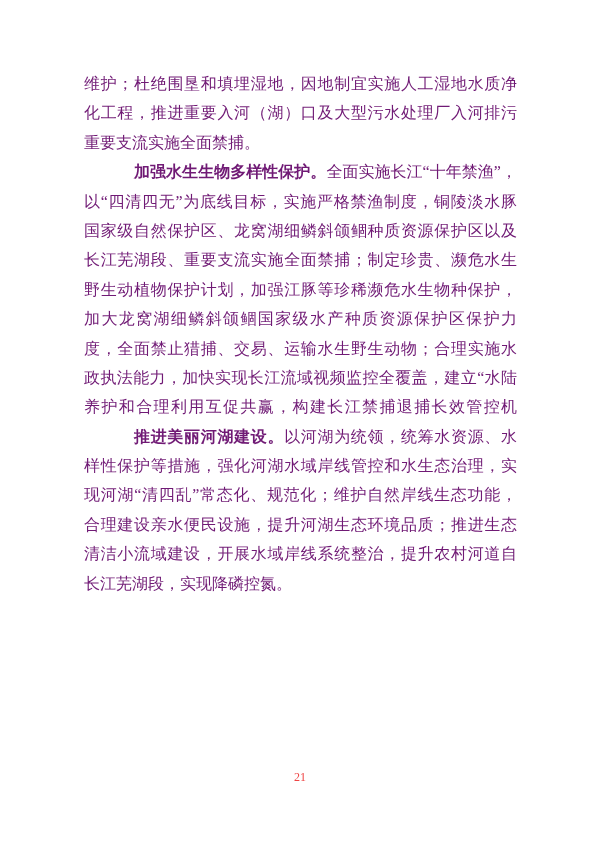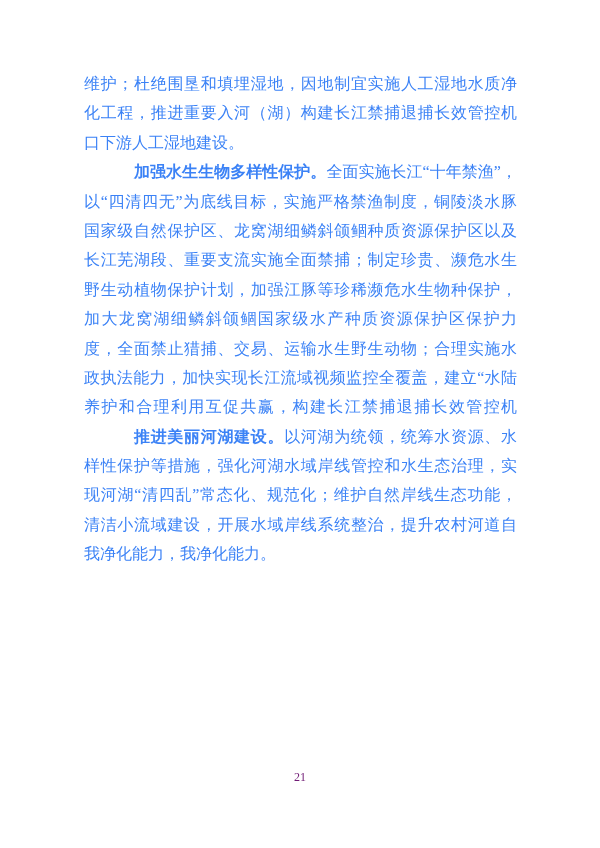--- a/index.html
+++ b/index.html
@@ -19,21 +19,21 @@
     inset: 0;
     background: #ffffff;
   }
   .text-block {
     position: absolute;
     top: 69px;
     left: 84px;
     width: 433px;
     font-size: 16px;
     line-height: 29.4px;
-    color: #3b82f6;
+    color: #701a75;
     letter-spacing: 0;
   }
   .line {
     white-space: nowrap;
     text-align: justify;
     text-align-last: left;
     height: 29.4px;
     overflow: hidden;
   }
   .line.fill {
@@ -48,40 +48,41 @@
     font-weight: bold;
     margin-left: 17px;
   }
   .page-number {
     position: absolute;
     top: 770px;
     left: 0;
     width: 600px;
     text-align: center;
     font-size: 12px;
-    color: #701a75;
+    color: #ef4444;
   }
 </style>
 </head>
 <body>
 
 <div class="doc-page">
   <div class="text-block">
       <div class="line fill">维护；杜绝围垦和填埋湿地，因地制宜实施人工湿地水质净</div>
-      <div class="line fill">化工程，推进重要入河（湖）构建长江禁捕退捕长效管控机</div>
-      <div class="line">口下游人工湿地建设。</div>
+      <div class="line fill">化工程，推进重要入河（湖）口及大型污水处理厂入河排污</div>
+      <div class="line">重要支流实施全面禁捕。</div>
       <div class="line indent fill"><b>加强水生生物多样性保护。</b>全面实施长江“十年禁渔”，</div>
       <div class="line fill">以“四清四无”为底线目标，实施严格禁渔制度，铜陵淡水豚</div>
       <div class="line fill">国家级自然保护区、龙窝湖细鳞斜颌鲴种质资源保护区以及</div>
       <div class="line fill">长江芜湖段、重要支流实施全面禁捕；制定珍贵、濒危水生</div>
       <div class="line fill">野生动植物保护计划，加强江豚等珍稀濒危水生物种保护，</div>
       <div class="line fill">加大龙窝湖细鳞斜颌鲴国家级水产种质资源保护区保护力</div>
       <div class="line fill">度，全面禁止猎捕、交易、运输水生野生动物；合理实施水</div>
       <div class="line fill">政执法能力，加快实现长江流域视频监控全覆盖，建立“水陆</div>
       <div class="line fill">养护和合理利用互促共赢，构建长江禁捕退捕长效管控机</div>
       <div class="line indent fill"><b>推进美丽河湖建设。</b>以河湖为统领，统筹水资源、水生</div>
       <div class="line fill">样性保护等措施，强化河湖水域岸线管控和水生态治理，实</div>
       <div class="line fill">现河湖“清四乱”常态化、规范化；维护自然岸线生态功能，</div>
+      <div class="line fill">合理建设亲水便民设施，提升河湖生态环境品质；推进生态</div>
       <div class="line fill">清洁小流域建设，开展水域岸线系统整治，提升农村河道自</div>
-      <div class="line">我净化能力，我净化能力。</div>
+      <div class="line">长江芜湖段，实现降磷控氮。</div>
     </div>
   <div class="page-number">21</div>
 </div>
 
 </body></html>

